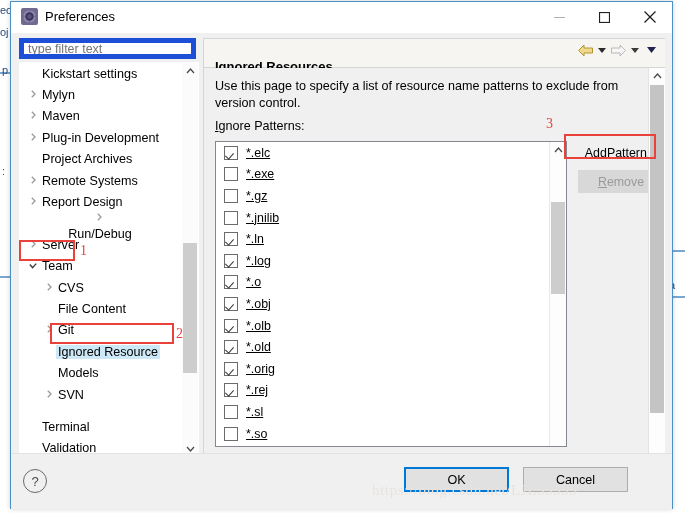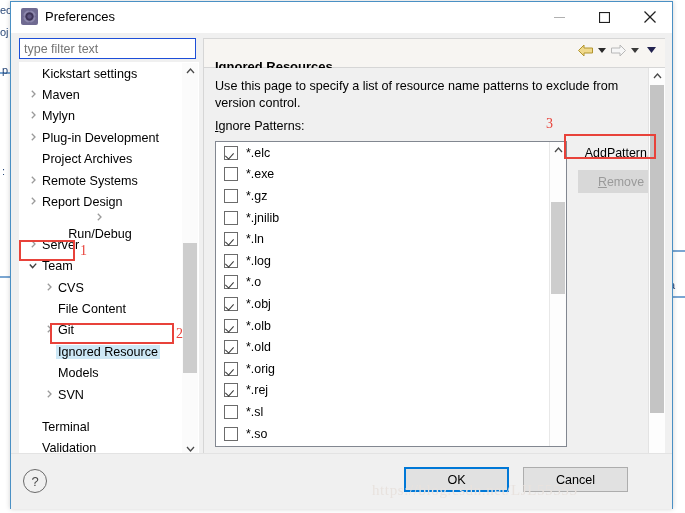--- a/index.html
+++ b/index.html
@@ -69,21 +69,21 @@
     left: 0; top: 31px;
     width: 661px; height: 420px;
     background: #f0f0f0;
   }
 
   
   #filter-input {
     position: absolute;
     left: 8px; top: 5px;
     width: 177px; height: 21px;
-    border: 1px solid #1d4ed8;
+    border: 5px solid #1d4ed8;
     background: #ffffff;
     font-size: 12.5px;
     color: #7b7b7b;
     padding: 0 0 0 4px;
     box-sizing: border-box;
     font-family: "Liberation Sans", sans-serif;
     outline: none;
   }
 
   
@@ -206,20 +206,21 @@
     overflow: hidden;
   }
   .pat-row {
     height: 21.6px;
     display: flex;
     align-items: center;
     padding-left: 8px;
     font-size: 12.4px;
     color: #000000;
     cursor: default;
+    text-decoration: underline;
   }
   .cbx {
     width: 12px; height: 12px;
     border: 1px solid #6b6b6b;
     background: #ffffff;
     margin-right: 8px;
     position: relative;
     flex: 0 0 12px;
   }
   .cbx.on::after {
@@ -394,27 +395,27 @@
     <div id="tree-panel">
       <div id="tree-list">
           <div class="tree-item" style="padding-left: 6px;">
             <span class="twisty"></span>
             <span class="tlabel">Kickstart settings</span>
           </div>
           <div class="tree-item" style="padding-left: 6px;">
             <span class="twisty"><svg width="5" height="8" viewBox="0 0 5 8">
                 <polyline points="0.8,0.8 4,4 0.8,7.2" fill="none" stroke="#9a9a9a" stroke-width="1.3"></polyline>
               </svg></span>
+            <span class="tlabel">Mylyn</span>
+          </div>
+          <div class="tree-item" style="padding-left: 6px;">
+            <span class="twisty"><svg width="5" height="8" viewBox="0 0 5 8">
+                <polyline points="0.8,0.8 4,4 0.8,7.2" fill="none" stroke="#9a9a9a" stroke-width="1.3"></polyline>
+              </svg></span>
             <span class="tlabel">Maven</span>
-          </div>
-          <div class="tree-item" style="padding-left: 6px;">
-            <span class="twisty"><svg width="5" height="8" viewBox="0 0 5 8">
-                <polyline points="0.8,0.8 4,4 0.8,7.2" fill="none" stroke="#9a9a9a" stroke-width="1.3"></polyline>
-              </svg></span>
-            <span class="tlabel">Mylyn</span>
           </div>
           <div class="tree-item" style="padding-left: 6px;">
             <span class="twisty"><svg width="5" height="8" viewBox="0 0 5 8">
                 <polyline points="0.8,0.8 4,4 0.8,7.2" fill="none" stroke="#9a9a9a" stroke-width="1.3"></polyline>
               </svg></span>
             <span class="tlabel">Plug-in Development</span>
           </div>
           <div class="tree-item" style="padding-left: 6px;">
             <span class="twisty"></span>
             <span class="tlabel">Project Archives</span>

